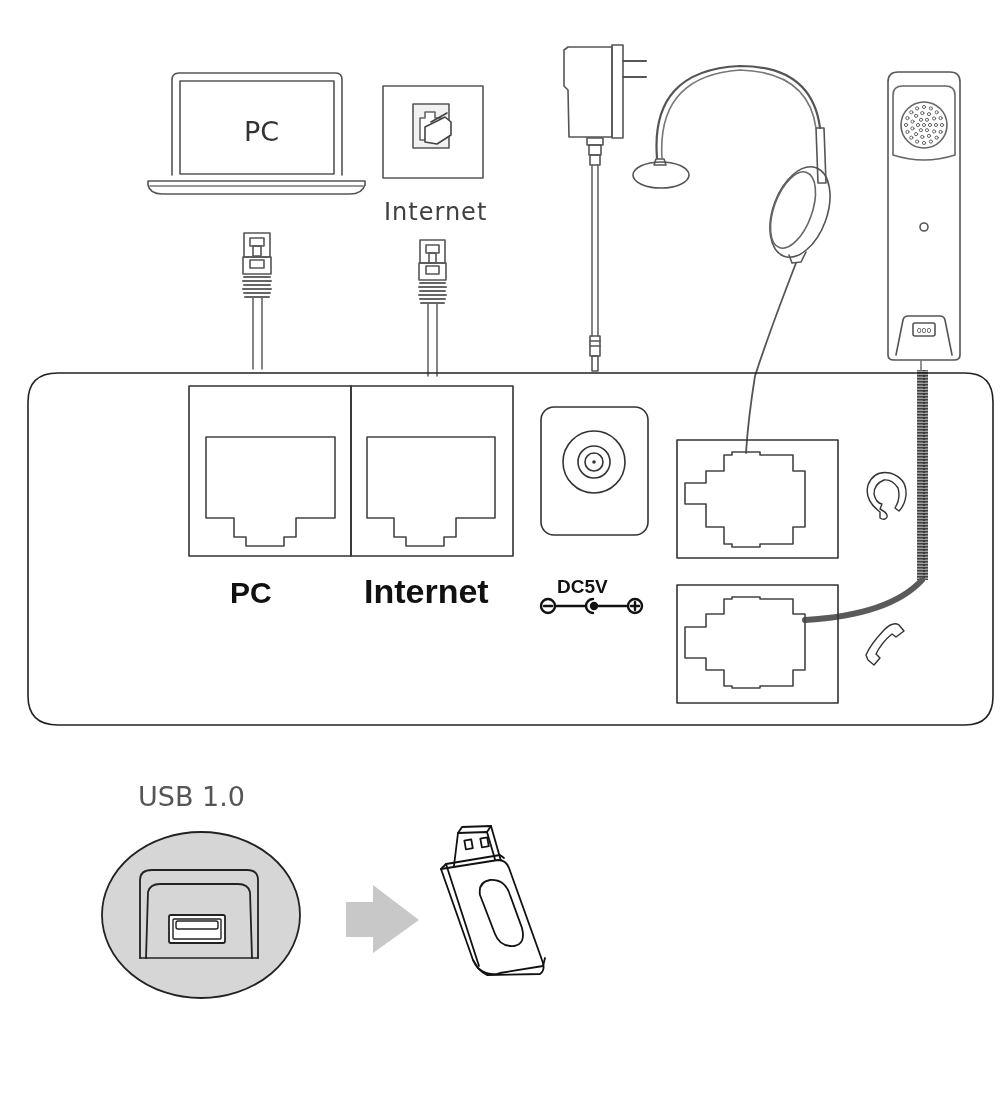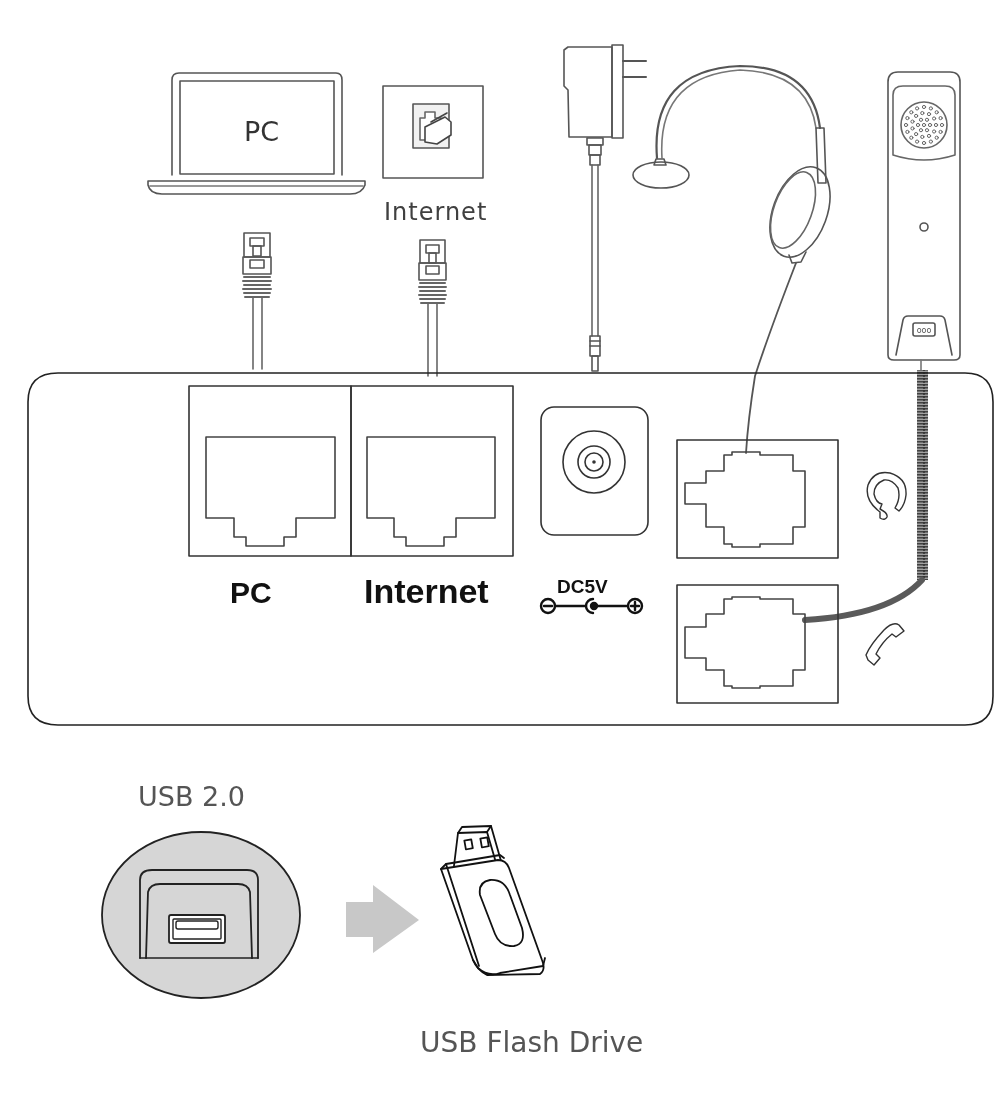--- a/index.html
+++ b/index.html
@@ -230,15 +230,14 @@
     <path d="M473 960 L478 968 Q488 977 500 973 L543 966 L545 958"></path>
     <path d="M480 895 Q478 882 490 880 Q505 879 510 895 L522 928 Q526 944 514 946 Q500 947 495 934 Z"></path>
   </g>
 </svg>
 
 <div class="lbl lbl-thin" id="lbl-laptop-pc">PC</div>
 <div class="lbl lbl-thin" id="lbl-top-internet">Internet</div>
 <div class="lbl lbl-bold" id="lbl-port-pc">PC</div>
 <div class="lbl lbl-bold" id="lbl-port-internet">Internet</div>
 <div class="lbl lbl-bold" id="lbl-dc5v">DC5V</div>
-<div class="lbl lbl-thin" id="lbl-usb">USB 2.0</div>
-<div class="lbl lbl-thin" id="lbl-flash">USB Flash Drive</div>
+<div class="lbl lbl-thin" id="lbl-usb">USB 1.0</div>
 </div>
 
 </body></html>

